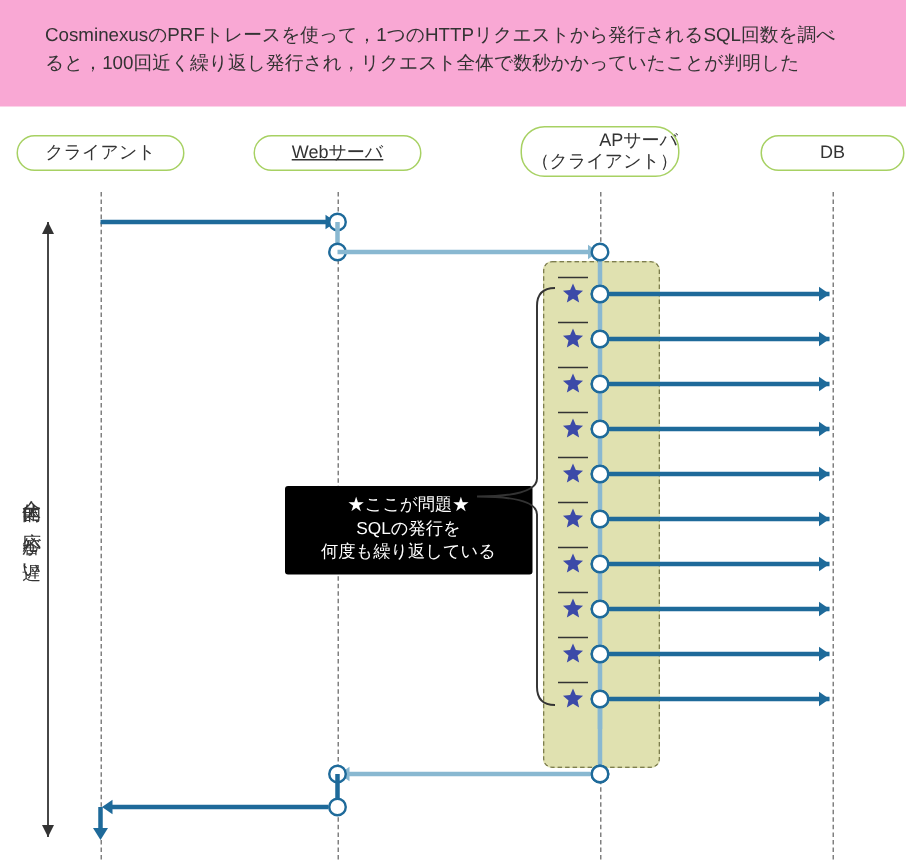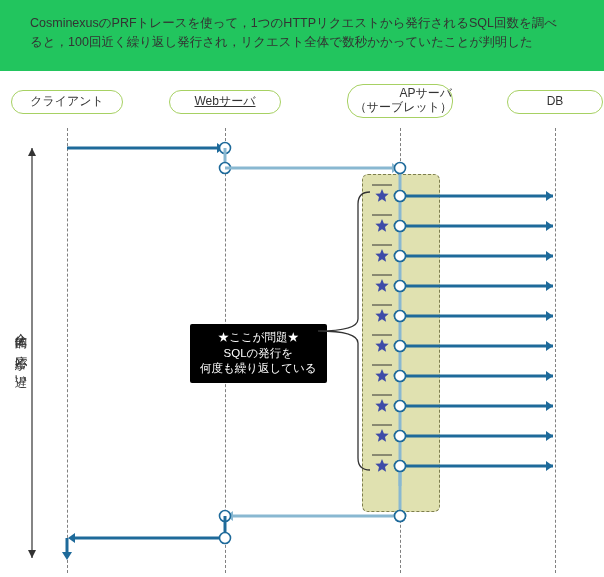--- a/index.html
+++ b/index.html
@@ -8,21 +8,21 @@
     background: #ffffff;
     font-family: "Hiragino Kaku Gothic Pro", "Meiryo", sans-serif;
     font-size: 12px;
     color: #333;
     width: 604px;
     height: 577px;
     overflow: hidden;
     position: relative;
   }
   .banner {
-    background: #22c55e;
+    background: #f9a8d4;
     padding: 14px 46px 18px 30px;
     font-size: 12.5px;
     line-height: 1.55;
     color: #333;
   }
   .stage {
     position: absolute;
     top: 88px;
     left: 0;
     width: 604px;
@@ -55,21 +55,21 @@
     background: #e0e1b0;
     border: 1px dashed #7d7e4e;
     border-radius: 6px;
   }
   .note-box {
     position: absolute;
     background: #000;
     color: #fff;
     font-size: 11.5px;
     text-align: center;
-    padding: 6px 10px;
+    padding: 6px 24px;
     line-height: 1.35;
     border-radius: 2px;
   }
   .vtext {
     position: absolute;
     writing-mode: vertical-rl;
     text-orientation: upright;
     font-size: 12.5px;
     color: #333;
     letter-spacing: 2px;
@@ -90,21 +90,21 @@
   <div class="highlight-box" id="hl" style="left: 362px; top: 86px; width: 76px; height: 336px;"></div>
 
   <div class="lane-label" id="lbl-client" style="width: 86px; left: 67px;">
     <span>クライアント</span>
   </div>
   <div class="lane-label" id="lbl-web" style="width: 86px; left: 225px; text-decoration: underline;">
     <span>Webサーバ</span>
   </div>
   <div class="lane-label two" id="lbl-ap" style="width: 104px; left: 400px;">
     <span>APサーバ</span><br>
-    <span>（サーブレット）</span>
+    <span>（クライアント）</span>
   </div>
   <div class="lane-label" id="lbl-db" style="width: 70px; left: 555px;">
     <span>DB</span>
   </div>
 
   <div class="lifeline" id="life-client" style="left: 67px;"></div>
   <div class="lifeline" id="life-web" style="left: 225px;"></div>
   <div class="lifeline" id="life-ap" style="left: 400px;"></div>
   <div class="lifeline" id="life-db" style="left: 555px;"></div>
 

